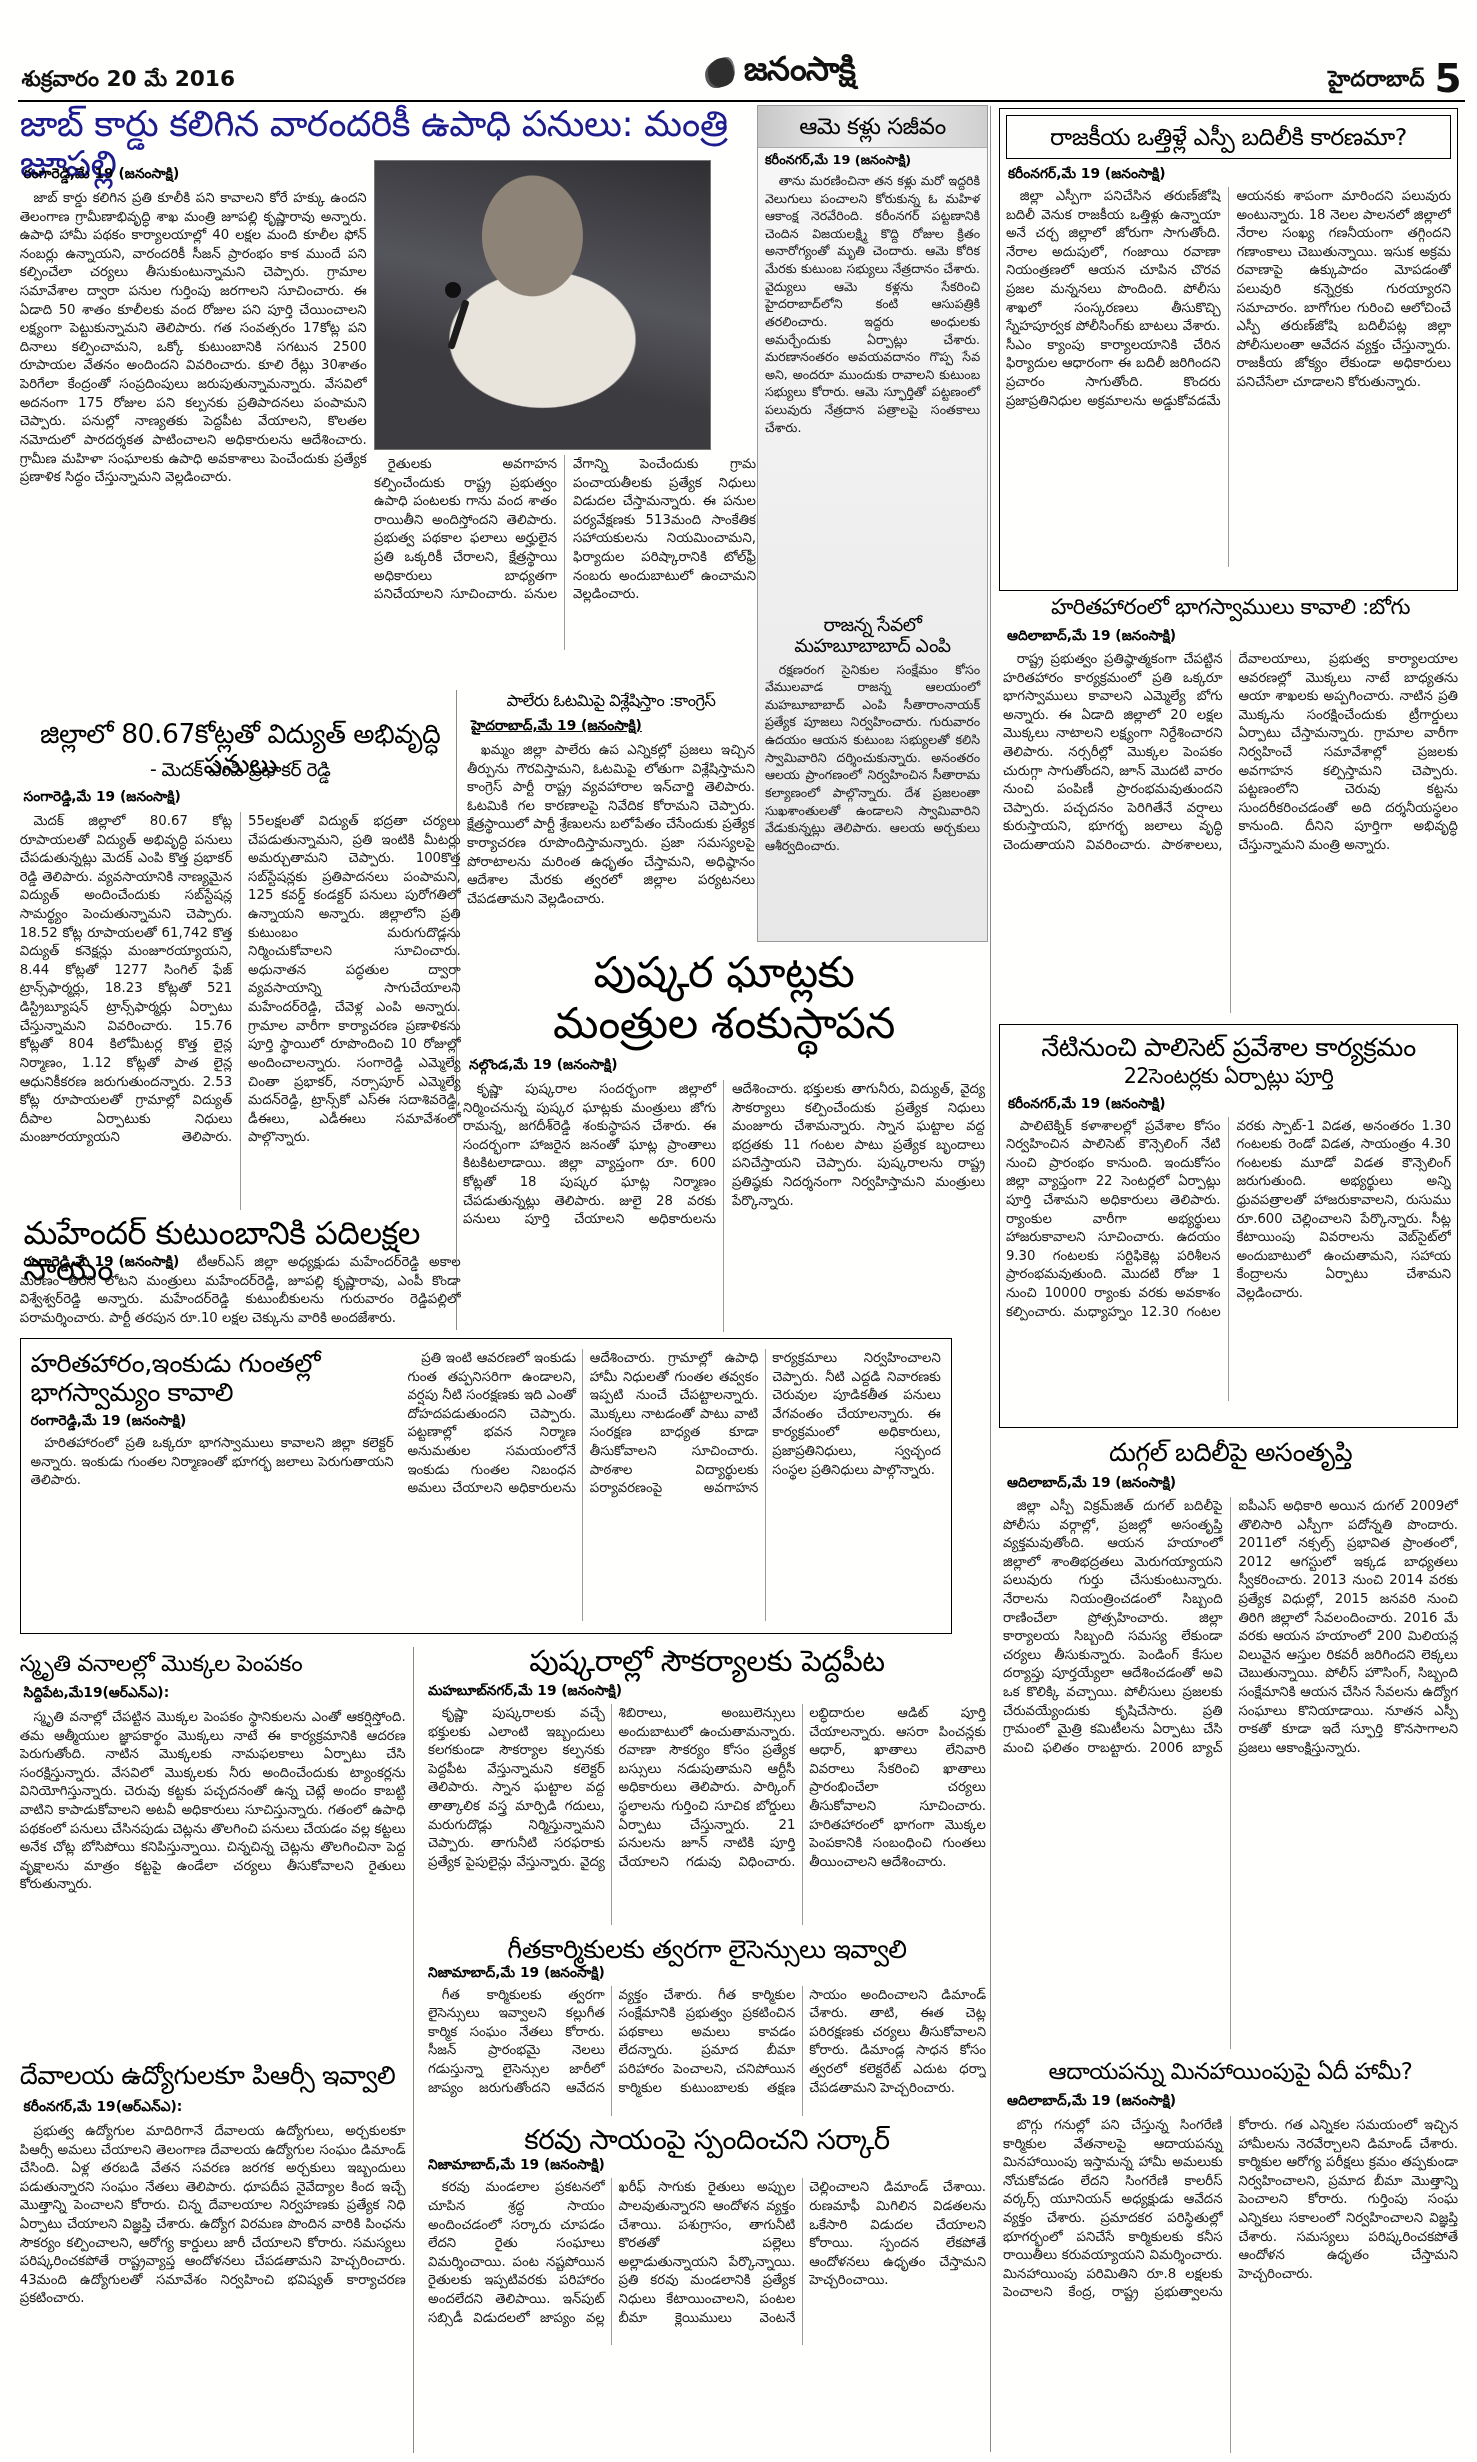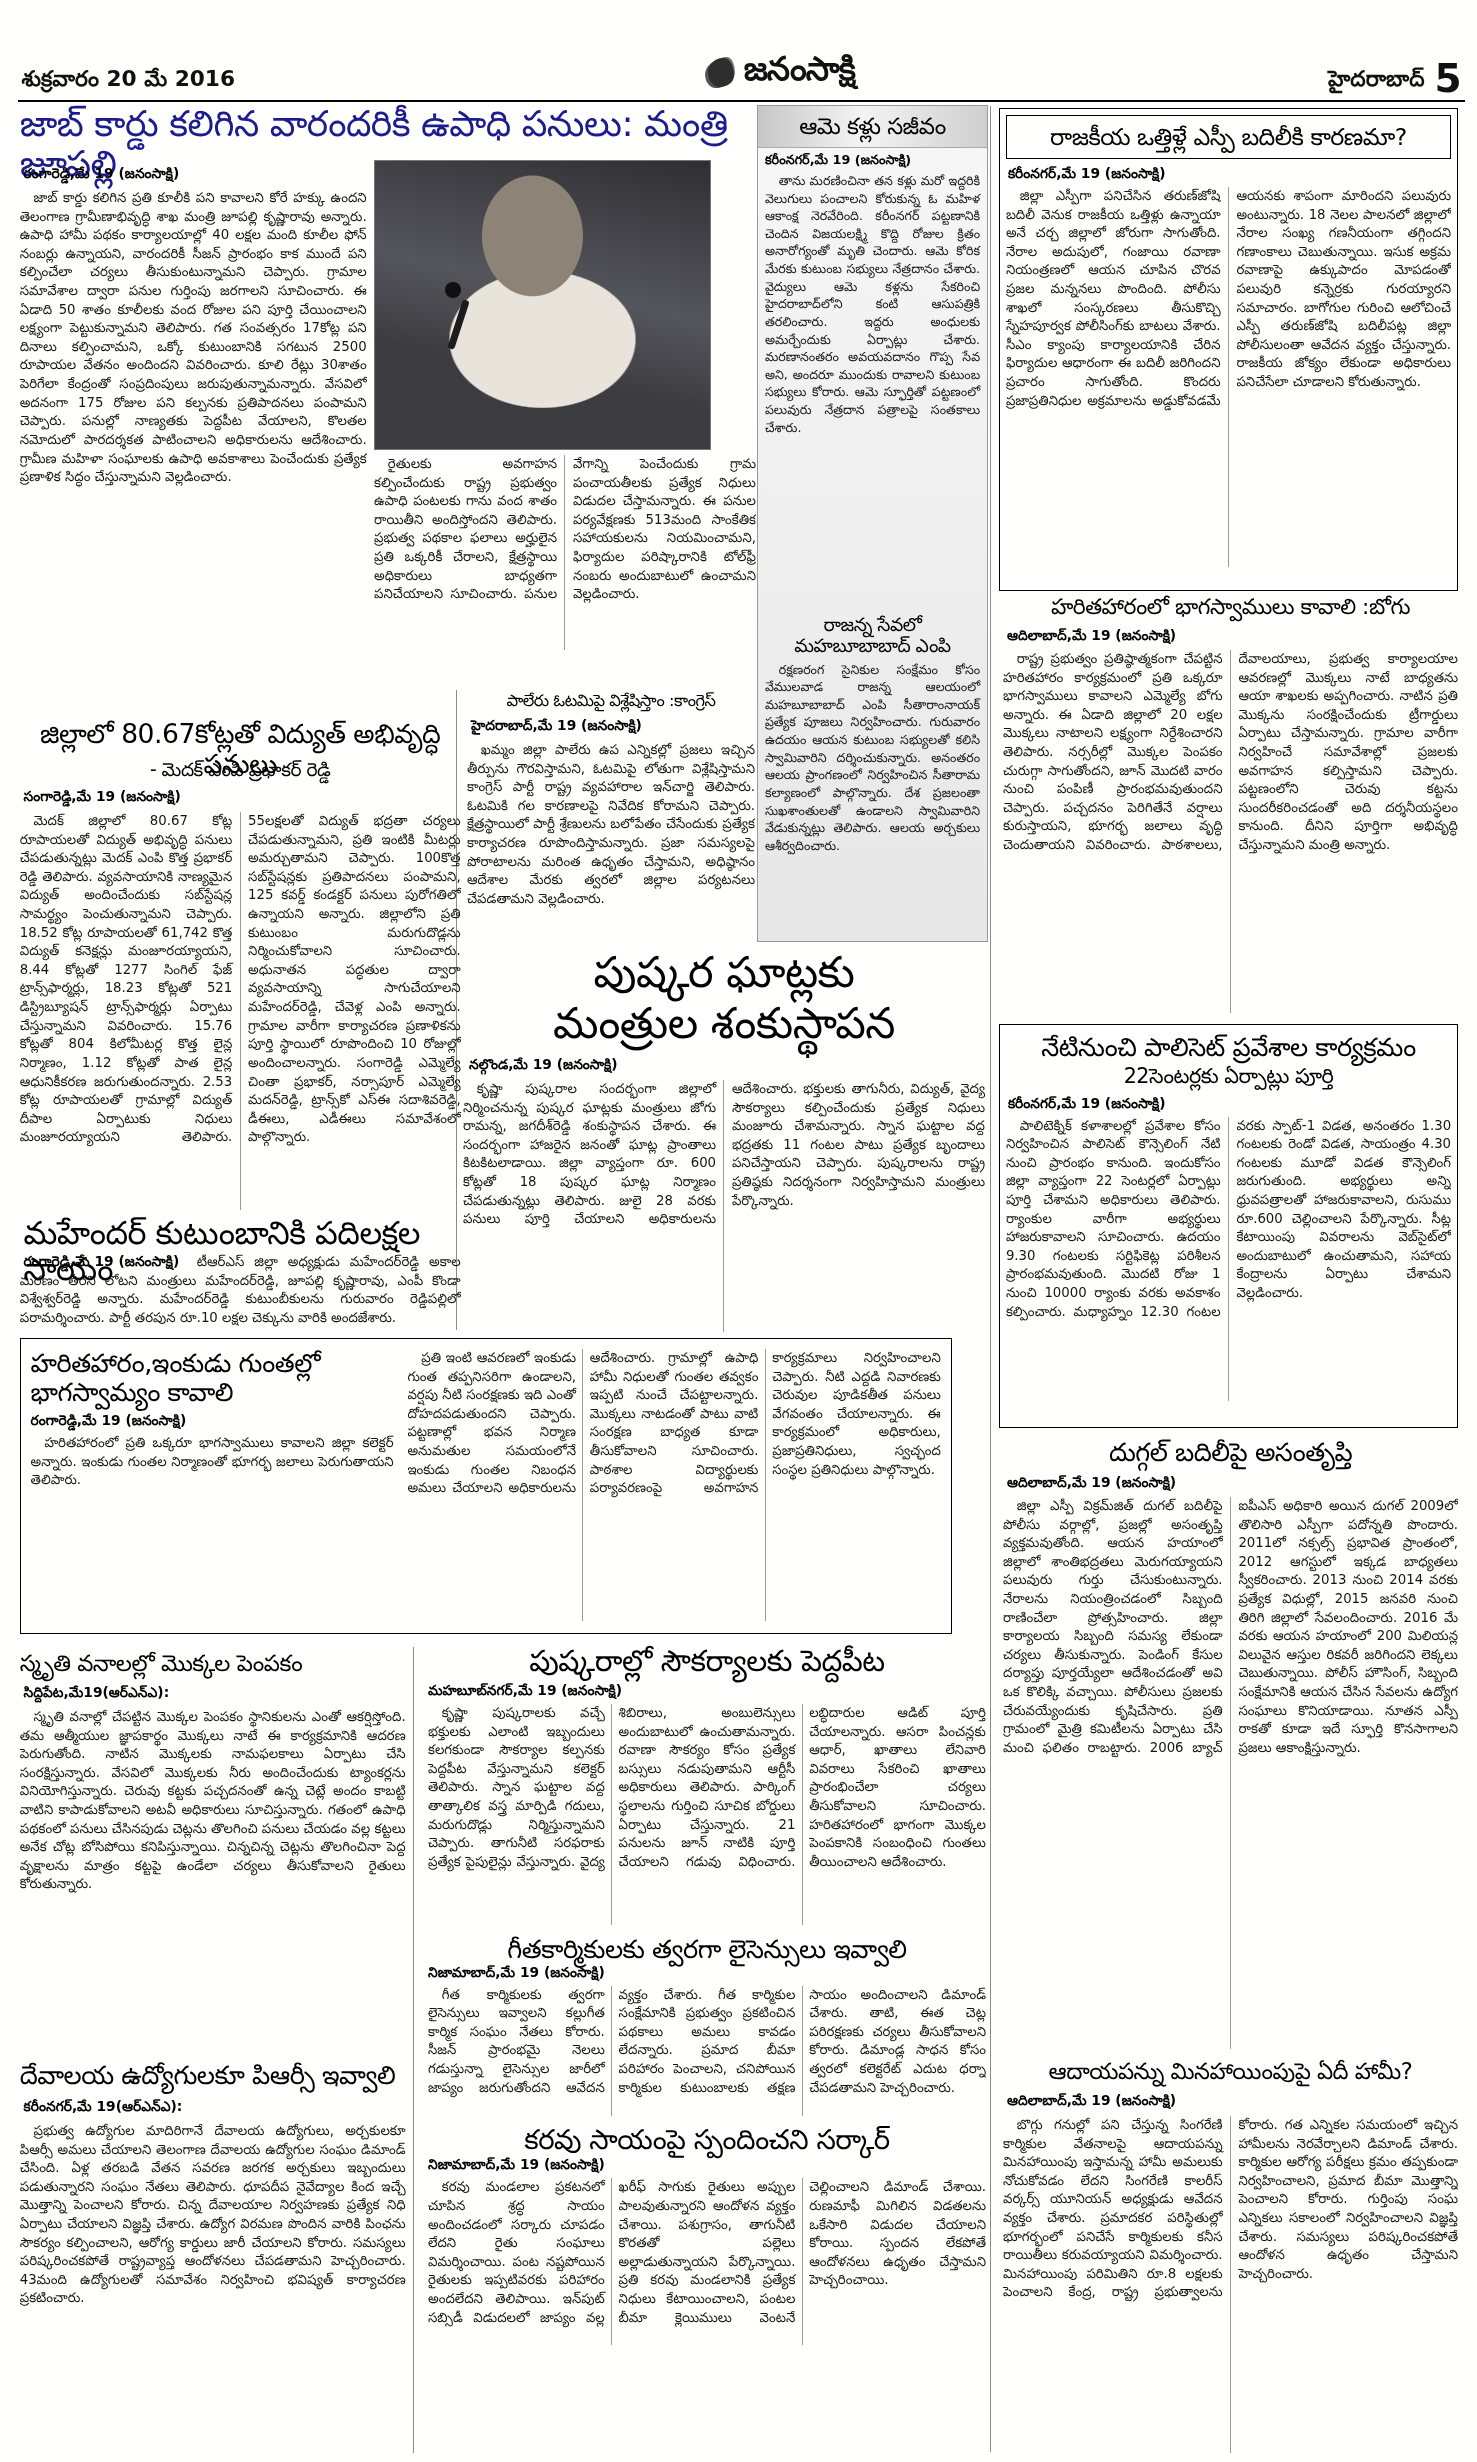--- a/index.html
+++ b/index.html
@@ -72,21 +72,21 @@
     <div class="hd center" style="font-size:18.7px;">మహబూబాబాద్ ఎంపి</div>
     <div class="bt sm" style="padding:3.9px 6.9px;height:256px;">రక్షణరంగ సైనికుల సంక్షేమం కోసం వేములవాడ రాజన్న ఆలయంలో మహబూబాబాద్ ఎంపి సీతారాంనాయక్ ప్రత్యేక పూజలు నిర్వహించారు. గురువారం ఉదయం ఆయన కుటుంబ సభ్యులతో కలిసి స్వామివారిని దర్శించుకున్నారు. అనంతరం ఆలయ ప్రాంగణంలో నిర్వహించిన సీతారామ కల్యాణంలో పాల్గొన్నారు. దేశ ప్రజలంతా సుఖశాంతులతో ఉండాలని స్వామివారిని వేడుకున్నట్లు తెలిపారు. ఆలయ అర్చకులు ఆశీర్వదించారు.</div>
   </div>
 
   <div class="abs hd center" style="left:19.7px;top:719px;width:441px;font-size:26.6px;">జిల్లాలో 80.67కోట్లతో విద్యుత్ అభివృద్ధి పనులు</div>
   <div class="abs hd center" style="left:19.7px;top:760px;width:441px;font-size:18.7px;">- మెదక్ ఎంపి ప్రభాకర్ రెడ్డి</div>
   <div class="abs dl" style="left:23.6px;top:788px;">సంగారెడ్డి,మే 19 (జనంసాక్షి)</div>
   <div class="abs bt cols2" style="left:19.7px;top:812px;width:441px;height:398px;">మెదక్ జిల్లాలో 80.67 కోట్ల రూపాయలతో విద్యుత్ అభివృద్ధి పనులు చేపడుతున్నట్లు మెదక్ ఎంపి కొత్త ప్రభాకర్ రెడ్డి తెలిపారు. వ్యవసాయానికి నాణ్యమైన విద్యుత్ అందించేందుకు సబ్‌స్టేషన్ల సామర్థ్యం పెంచుతున్నామని చెప్పారు. 18.52 కోట్ల రూపాయలతో 61,742 కొత్త విద్యుత్ కనెక్షన్లు మంజూరయ్యాయని, 8.44 కోట్లతో 1277 సింగిల్ ఫేజ్ ట్రాన్స్‌ఫార్మర్లు, 18.23 కోట్లతో 521 డిస్ట్రిబ్యూషన్ ట్రాన్స్‌ఫార్మర్లు ఏర్పాటు చేస్తున్నామని వివరించారు. 15.76 కోట్లతో 804 కిలోమీటర్ల కొత్త లైన్ల నిర్మాణం, 1.12 కోట్లతో పాత లైన్ల ఆధునికీకరణ జరుగుతుందన్నారు. 2.53 కోట్ల రూపాయలతో గ్రామాల్లో విద్యుత్ దీపాల ఏర్పాటుకు నిధులు మంజూరయ్యాయని తెలిపారు. 55లక్షలతో విద్యుత్ భద్రతా చర్యలు చేపడుతున్నామని, ప్రతి ఇంటికి మీటర్లు అమర్చుతామని చెప్పారు. 100కొత్త సబ్‌స్టేషన్లకు ప్రతిపాదనలు పంపామని, 125 కవర్డ్ కండక్టర్ పనులు పురోగతిలో ఉన్నాయని అన్నారు. జిల్లాలోని ప్రతి కుటుంబం మరుగుదొడ్లను నిర్మించుకోవాలని సూచించారు. అధునాతన పద్ధతుల ద్వారా వ్యవసాయాన్ని సాగుచేయాలని మహేందర్‌రెడ్డి, చేవెళ్ల ఎంపి అన్నారు. గ్రామాల వారీగా కార్యాచరణ ప్రణాళికను పూర్తి స్థాయిలో రూపొందించి 10 రోజుల్లో అందించాలన్నారు. సంగారెడ్డి ఎమ్మెల్యే చింతా ప్రభాకర్, నర్సాపూర్ ఎమ్మెల్యే మదన్‌రెడ్డి, ట్రాన్స్‌కో ఎస్ఈ సదాశివరెడ్డి, డీఈలు, ఎడీఈలు సమావేశంలో పాల్గొన్నారు.</div>
 
   <div class="abs hd center" style="left:467px;top:692px;width:288px;font-size:16.3px;">పాలేరు ఓటమిపై విశ్లేషిస్తాం :కాంగ్రెస్</div>
-  <div class="abs dl" style="left:471px;top:717px;">హైదరాబాద్,మే 19 (జనంసాక్షి)</div>
+  <div class="abs dl" style="left:471px;top:717px;text-decoration:underline;">హైదరాబాద్,మే 19 (జనంసాక్షి)</div>
   <div class="abs bt" style="left:467px;top:741px;width:288px;height:197px;">ఖమ్మం జిల్లా పాలేరు ఉప ఎన్నికల్లో ప్రజలు ఇచ్చిన తీర్పును గౌరవిస్తామని, ఓటమిపై లోతుగా విశ్లేషిస్తామని కాంగ్రెస్ పార్టీ రాష్ట్ర వ్యవహారాల ఇన్‌చార్జి తెలిపారు. ఓటమికి గల కారణాలపై నివేదిక కోరామని చెప్పారు. క్షేత్రస్థాయిలో పార్టీ శ్రేణులను బలోపేతం చేసేందుకు ప్రత్యేక కార్యాచరణ రూపొందిస్తామన్నారు. ప్రజా సమస్యలపై పోరాటాలను మరింత ఉధృతం చేస్తామని, అధిష్ఠానం ఆదేశాల మేరకు త్వరలో జిల్లాల పర్యటనలు చేపడతామని వెల్లడించారు.</div>
 
   <div class="abs hd center" style="left:463px;top:999px;width:522px;font-size:43px;">మంత్రుల శంకుస్థాపన</div>
   <div class="abs hd center" style="left:463px;top:948px;width:522px;font-size:43px;">పుష్కర ఘాట్లకు</div>
   <div class="abs dl" style="left:469px;top:1056px;">నల్గొండ,మే 19 (జనంసాక్షి)</div>
   <div class="abs bt cols2" style="left:463px;top:1080px;width:522px;height:252px;">కృష్ణా పుష్కరాల సందర్భంగా జిల్లాలో నిర్మించనున్న పుష్కర ఘాట్లకు మంత్రులు జోగు రామన్న, జగదీశ్‌రెడ్డి శంకుస్థాపన చేశారు. ఈ సందర్భంగా హాజరైన జనంతో ఘాట్ల ప్రాంతాలు కిటకిటలాడాయి. జిల్లా వ్యాప్తంగా రూ. 600 కోట్లతో 18 పుష్కర ఘాట్ల నిర్మాణం చేపడుతున్నట్లు తెలిపారు. జులై 28 వరకు పనులు పూర్తి చేయాలని అధికారులను ఆదేశించారు. భక్తులకు తాగునీరు, విద్యుత్, వైద్య సౌకర్యాలు కల్పించేందుకు ప్రత్యేక నిధులు మంజూరు చేశామన్నారు. స్నాన ఘట్టాల వద్ద భద్రతకు 11 గంటల పాటు ప్రత్యేక బృందాలు పనిచేస్తాయని చెప్పారు. పుష్కరాలను రాష్ట్ర ప్రతిష్ఠకు నిదర్శనంగా నిర్వహిస్తామని మంత్రులు పేర్కొన్నారు.</div>
 
   <div class="abs hd" style="left:23.6px;top:1216px;width:453px;font-size:32px;">మహేందర్ కుటుంబానికి పదిలక్షల సాయం</div>
   <div class="abs dl" style="left:23.6px;top:1253px;">రంగారెడ్డి,మే 19 (జనంసాక్షి)</div>
   <div class="abs bt" style="left:19.7px;top:1253px;width:441px;height:81px;text-indent:177px;">టీఆర్ఎస్ జిల్లా అధ్యక్షుడు మహేందర్‌రెడ్డి అకాల మరణం తీరని లోటని మంత్రులు మహేందర్‌రెడ్డి, జూపల్లి కృష్ణారావు, ఎంపీ కొండా విశ్వేశ్వర్‌రెడ్డి అన్నారు. మహేందర్‌రెడ్డి కుటుంబీకులను గురువారం రెడ్డిపల్లిలో పరామర్శించారు. పార్టీ తరపున రూ.10 లక్షల చెక్కును వారికి అందజేశారు.</div>

